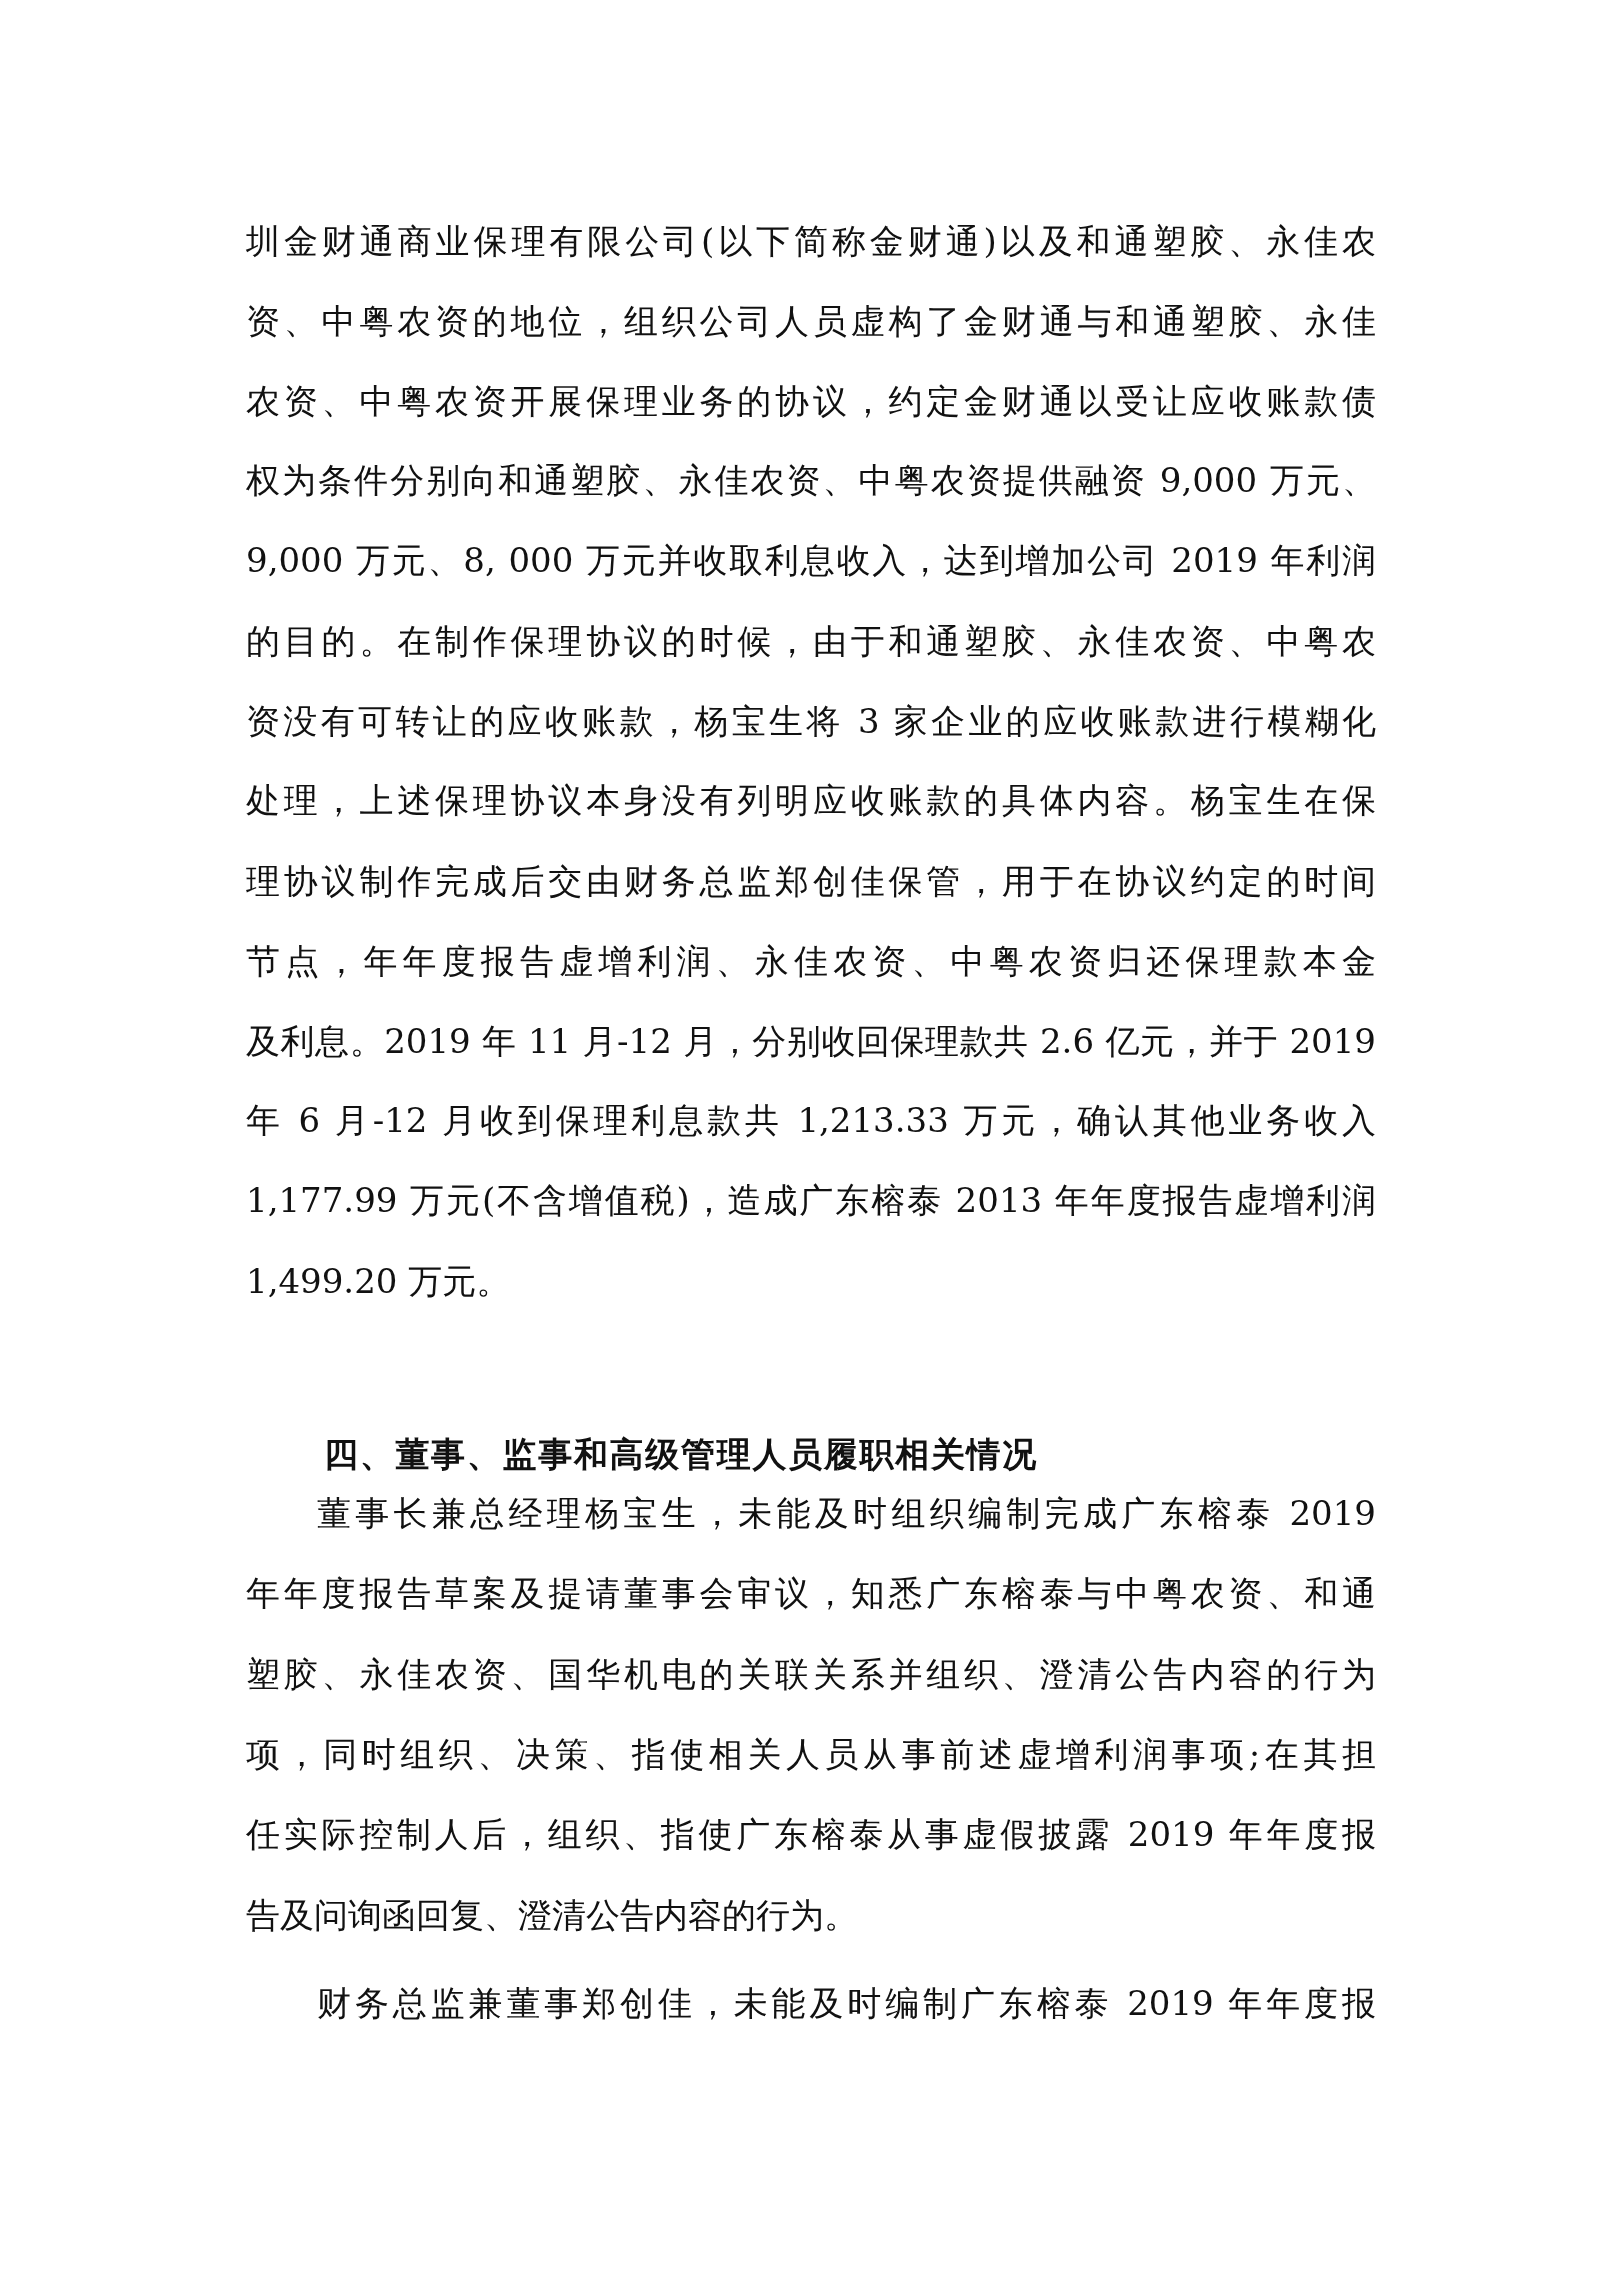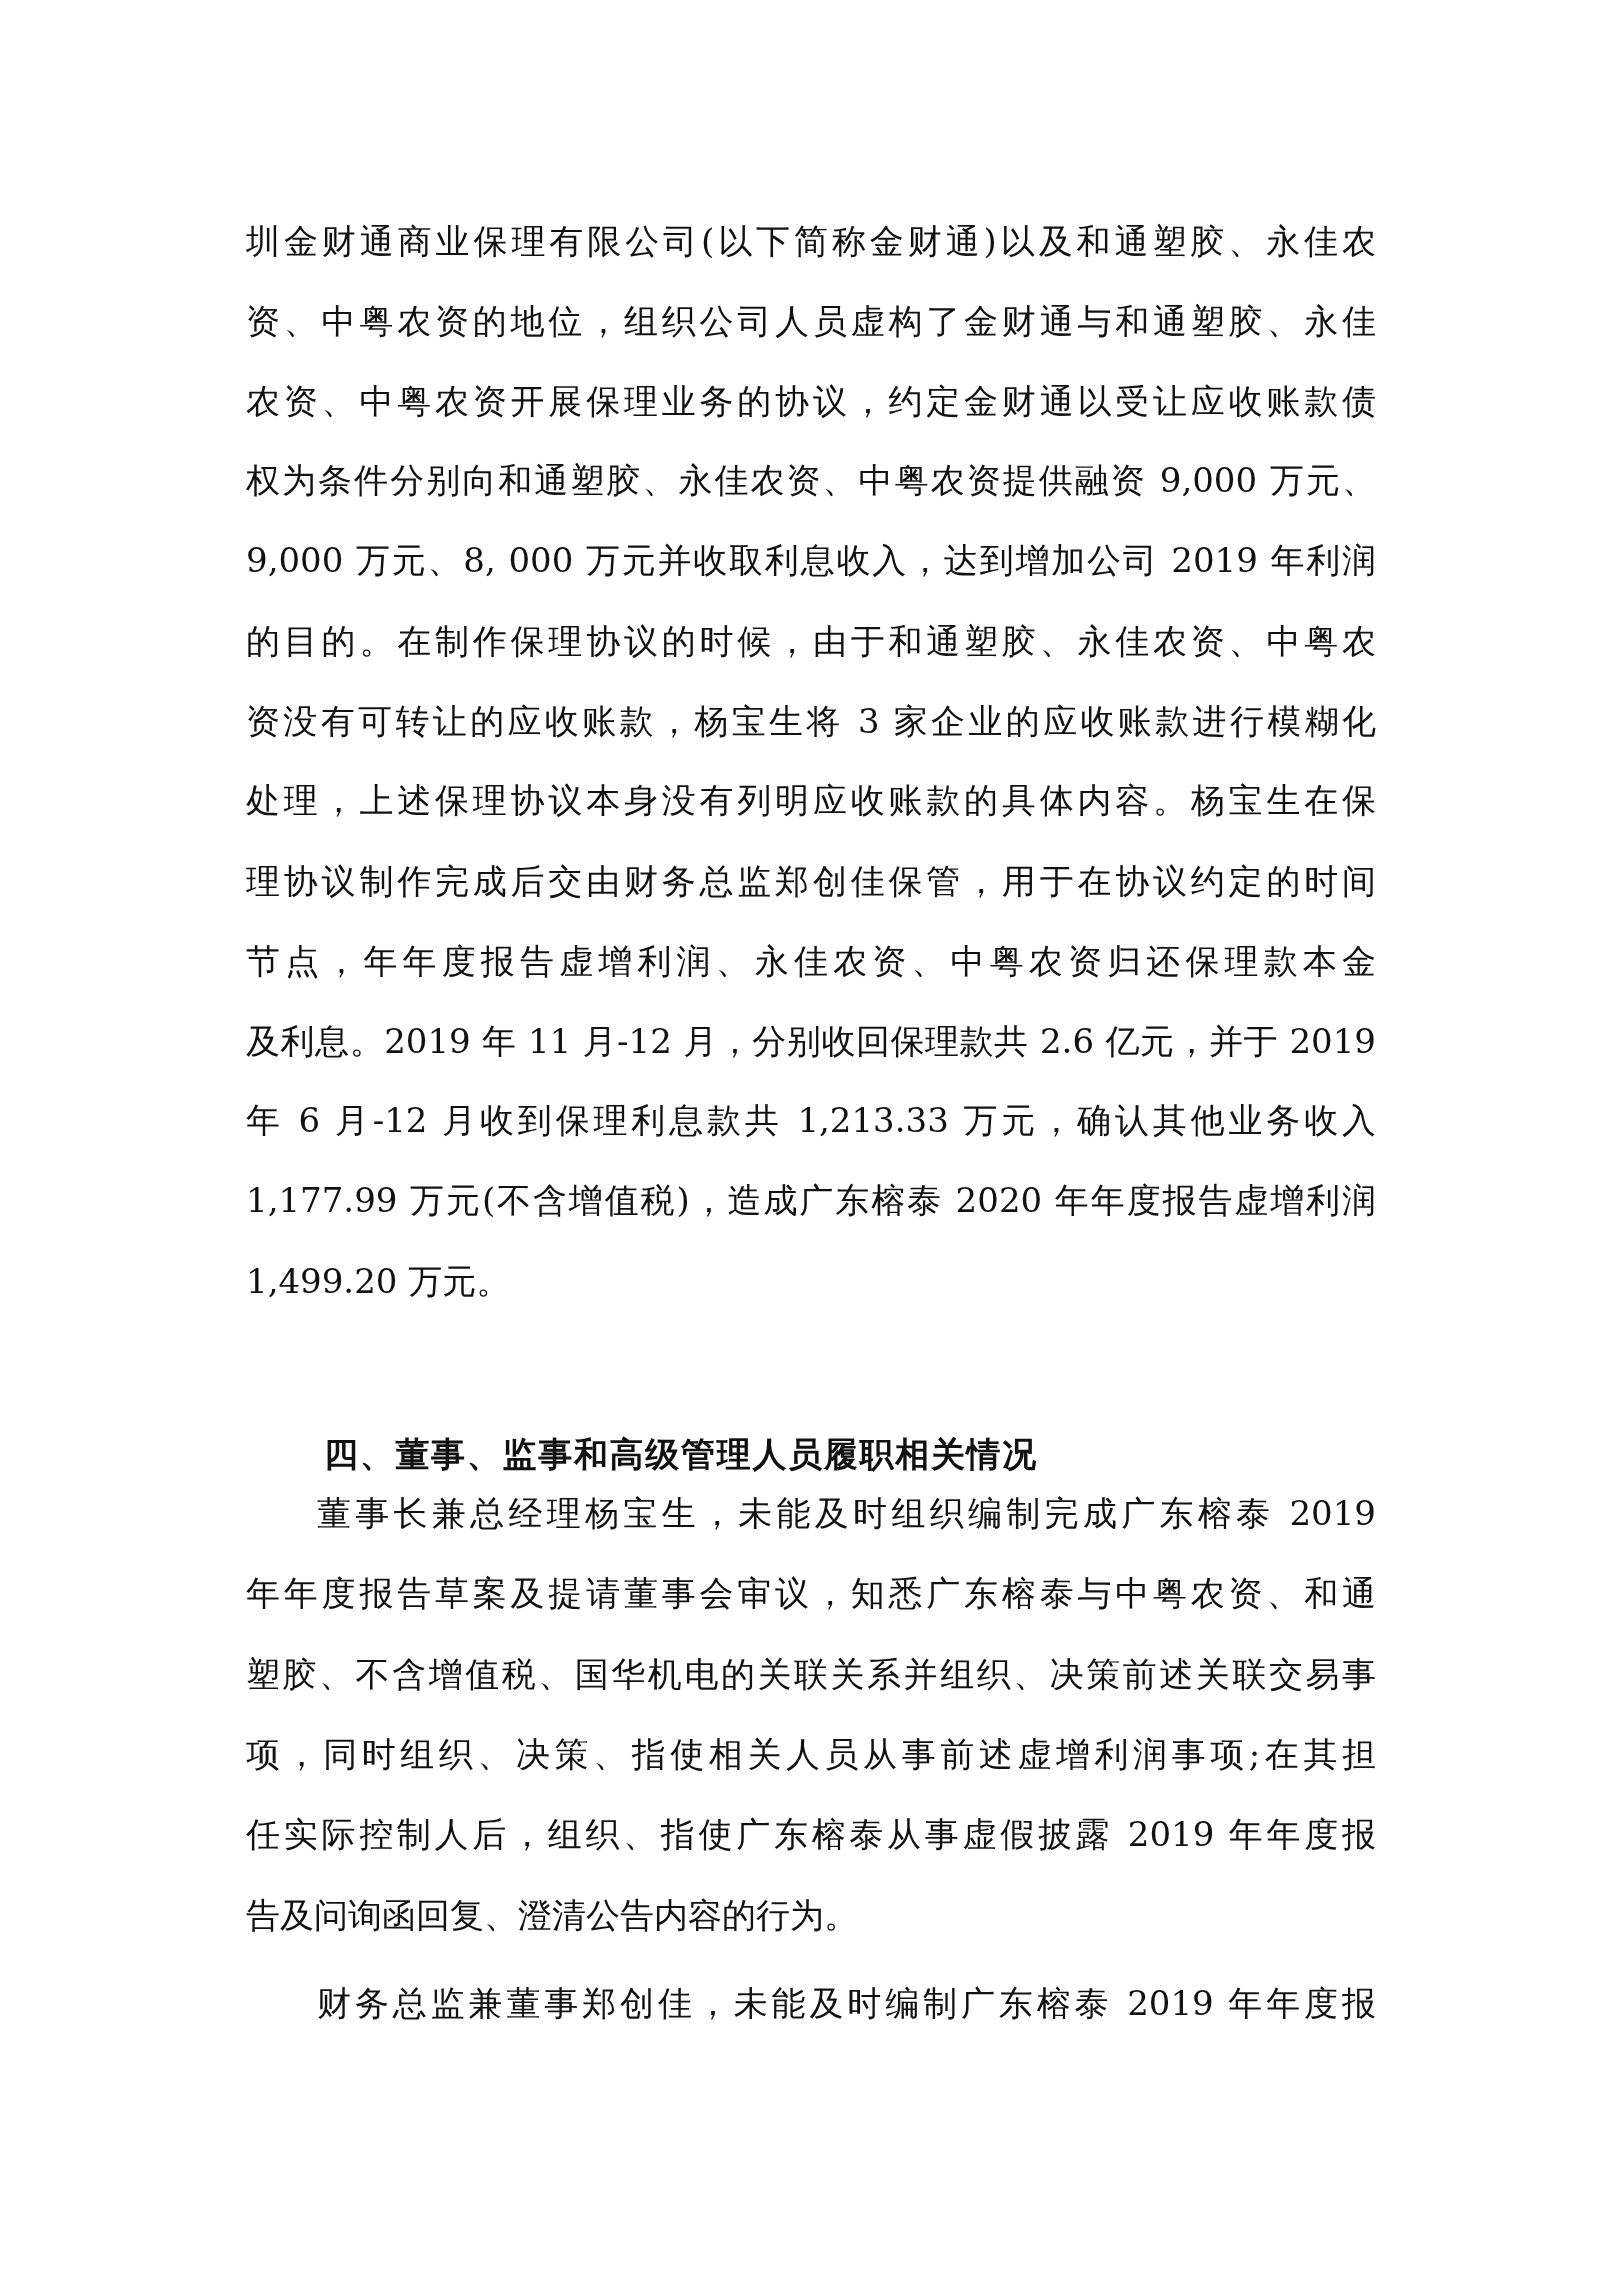--- a/index.html
+++ b/index.html
@@ -65,30 +65,30 @@
     <div class="line" style="top:376px">农资、中粤农资开展保理业务的协议，约定金财通以受让应收账款债</div>
     <div class="line" style="top:455px">权为条件分别向和通塑胶、永佳农资、中粤农资提供融资 9,000 万元、</div>
     <div class="line" style="top:535px">9,000 万元、8, 000 万元并收取利息收入，达到增加公司 2019 年利润</div>
     <div class="line" style="top:616px">的目的。在制作保理协议的时候，由于和通塑胶、永佳农资、中粤农</div>
     <div class="line" style="top:696px">资没有可转让的应收账款，杨宝生将 3 家企业的应收账款进行模糊化</div>
     <div class="line" style="top:775px">处理，上述保理协议本身没有列明应收账款的具体内容。杨宝生在保</div>
     <div class="line" style="top:856px">理协议制作完成后交由财务总监郑创佳保管，用于在协议约定的时间</div>
     <div class="line" style="top:936px">节点，年年度报告虚增利润、永佳农资、中粤农资归还保理款本金</div>
     <div class="line" style="top:1016px">及利息。2019 年 11 月-12 月，分别收回保理款共 2.6 亿元，并于 2019</div>
     <div class="line" style="top:1095px">年 6 月-12 月收到保理利息款共 1,213.33 万元，确认其他业务收入</div>
-    <div class="line" style="top:1175px">1,177.99 万元(不含增值税)，造成广东榕泰 2020 年年度报告虚增利润</div>
+    <div class="line" style="top:1175px">1,177.99 万元(不含增值税)，造成广东榕泰 2013 年年度报告虚增利润</div>
     <div class="line last" style="top:1256px">1,499.20 万元。</div>
   </div>
 
   <div class="heading" style="top:1405px">四、董事、监事和高级管理人员履职相关情况</div>
 
   <div>
     <div class="line indent" style="top:1488px">董事长兼总经理杨宝生，未能及时组织编制完成广东榕泰 2019</div>
     <div class="line" style="top:1568px">年年度报告草案及提请董事会审议，知悉广东榕泰与中粤农资、和通</div>
-    <div class="line" style="top:1649px">塑胶、不含增值税、国华机电的关联关系并组织、决策前述关联交易事</div>
+    <div class="line" style="top:1649px">塑胶、永佳农资、国华机电的关联关系并组织、澄清公告内容的行为</div>
     <div class="line" style="top:1729px">项，同时组织、决策、指使相关人员从事前述虚增利润事项;在其担</div>
     <div class="line" style="top:1809px">任实际控制人后，组织、指使广东榕泰从事虚假披露 2019 年年度报</div>
     <div class="line last" style="top:1890px">告及问询函回复、澄清公告内容的行为。</div>
   </div>
 
   <div>
     <div class="line indent" style="top:1978px">财务总监兼董事郑创佳，未能及时编制广东榕泰 2019 年年度报</div>
   </div>
 
 </div>

